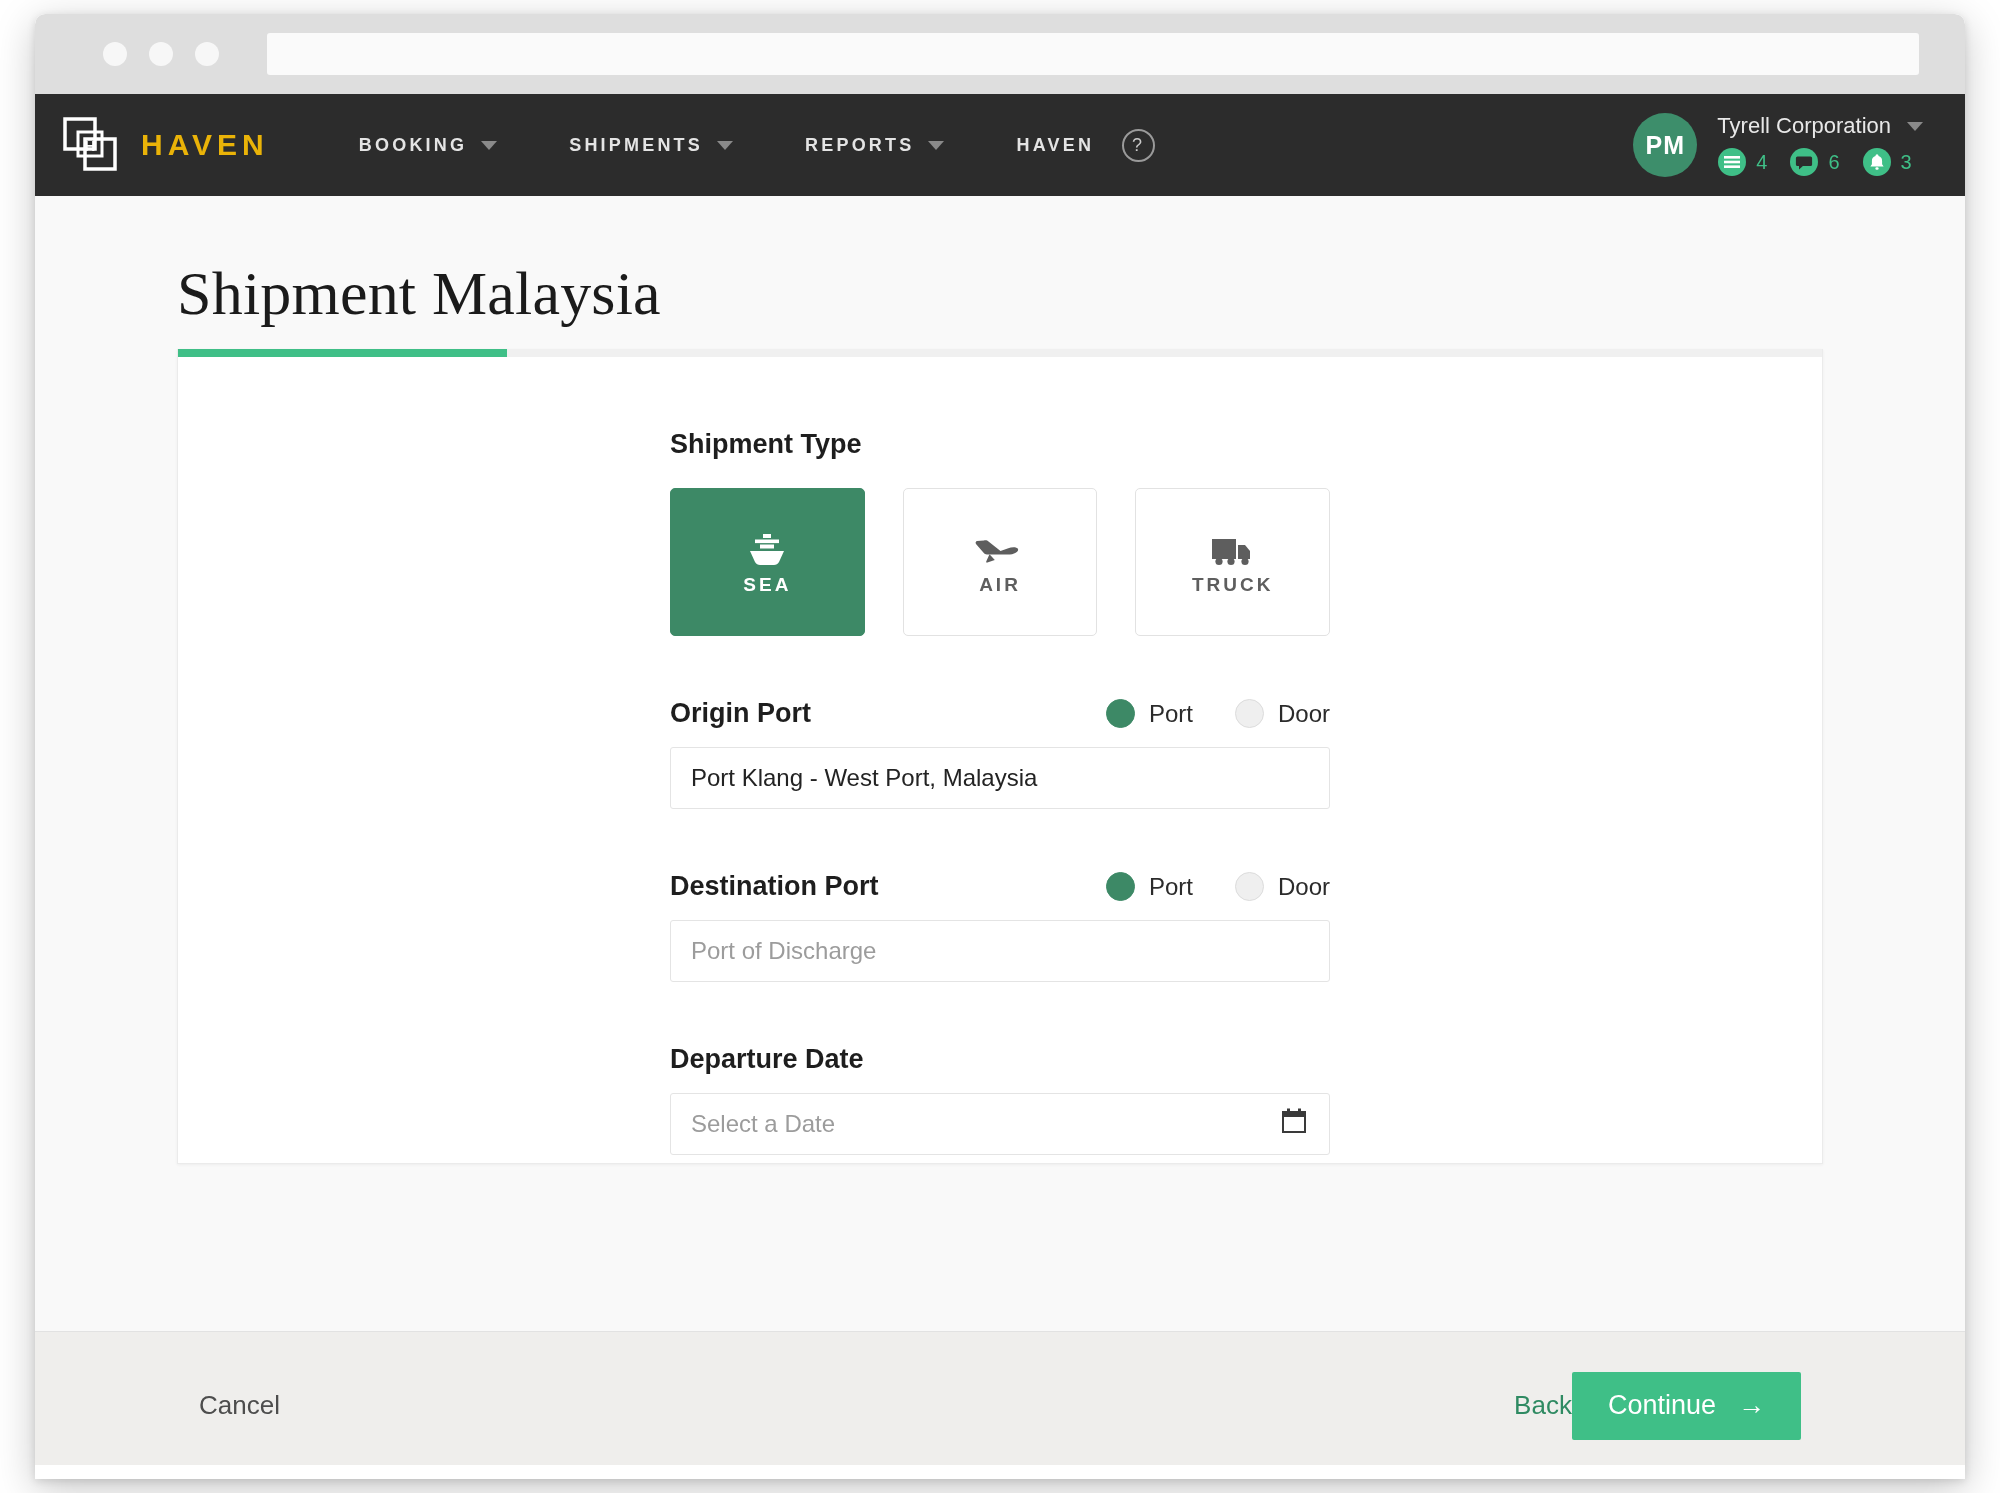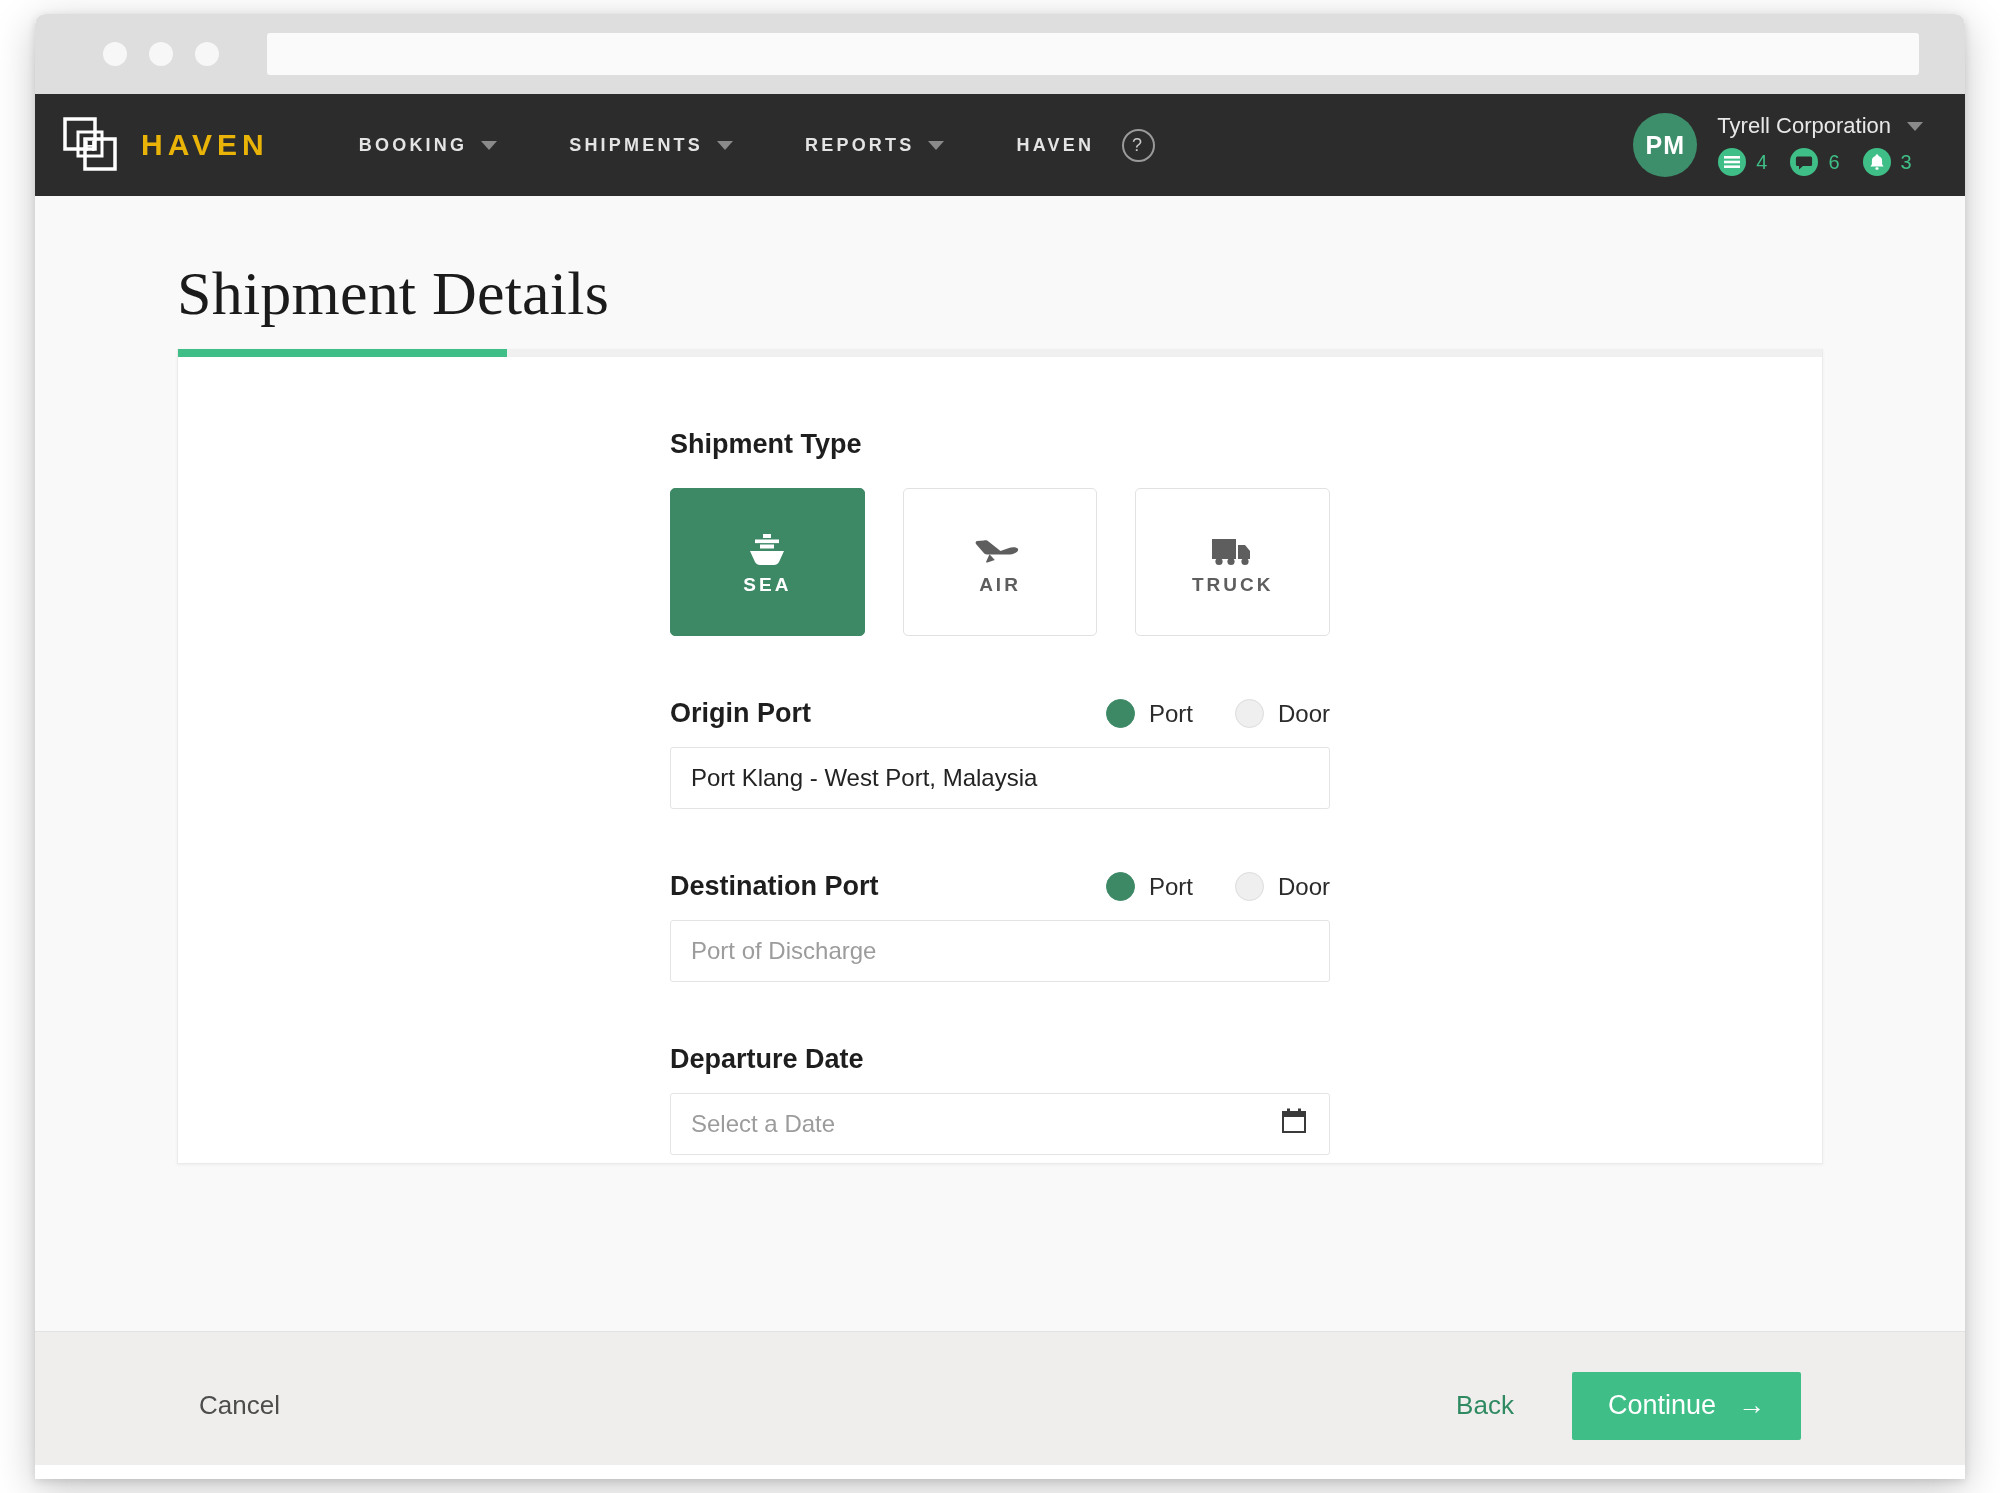--- a/index.html
+++ b/index.html
@@ -239,21 +239,20 @@
   }
   .cancel-btn {
     font-size: 26px;
     color: #4d4d4d;
     cursor: pointer;
   }
   .footer-right {
     margin-left: auto;
     display: flex;
     align-items: center;
-    gap: 58px;
   }
   .back-btn { font-size: 26px; color: #2f8a62; cursor: pointer; }
   .continue-btn {
     background: #3fbf87;
     color: #ffffff;
     font-size: 27px;
     padding: 0 36px;
     height: 68px;
     display: flex; align-items: center; gap: 22px;
     border: none;
@@ -347,21 +346,21 @@
             <span class="badge-num">3</span>
           </div>
 
         </div>
       </div>
     </div>
   </div>
 
   <div class="page">
 
-    <div class="page-title">Shipment Details</div>
+    <div class="page-title">Shipment Malaysia</div>
 
     <div class="card">
       <div class="progress-track">
         <div class="progress-fill" id="progress-fill" style="width: 20%;"></div>
       </div>
 
       <div class="form">
 
         <div class="field-label">Shipment Type</div>
         <div class="type-row">

